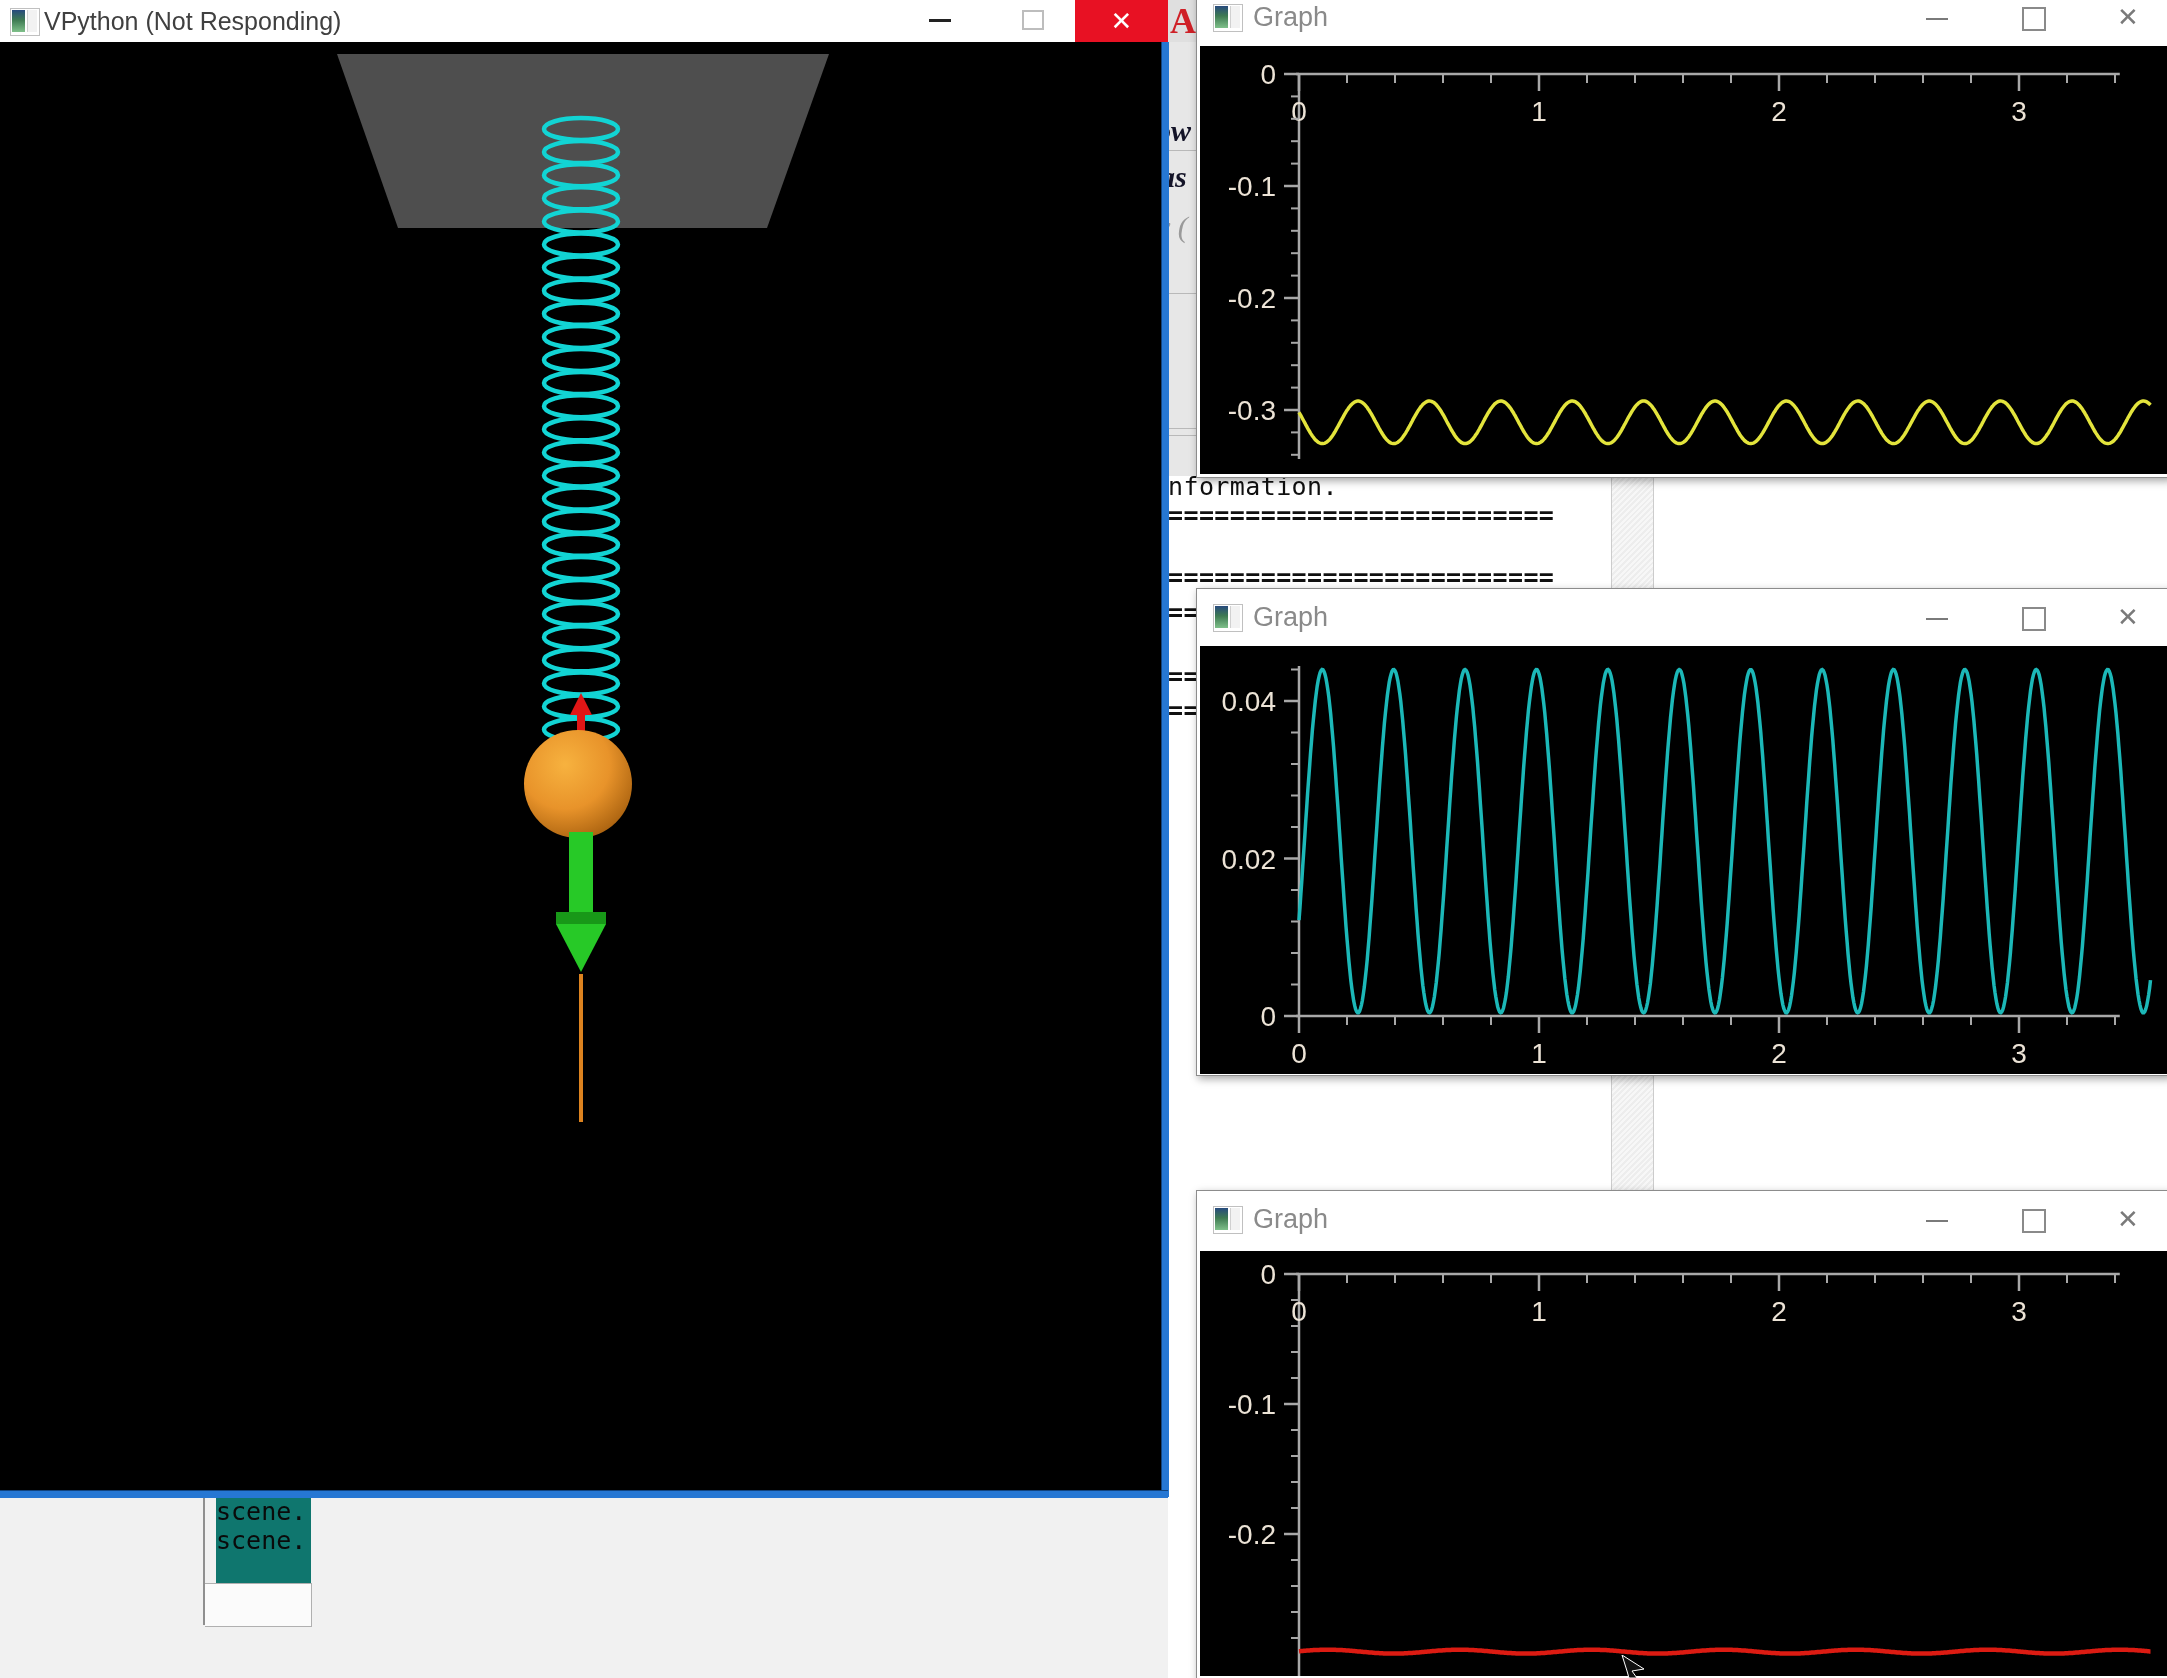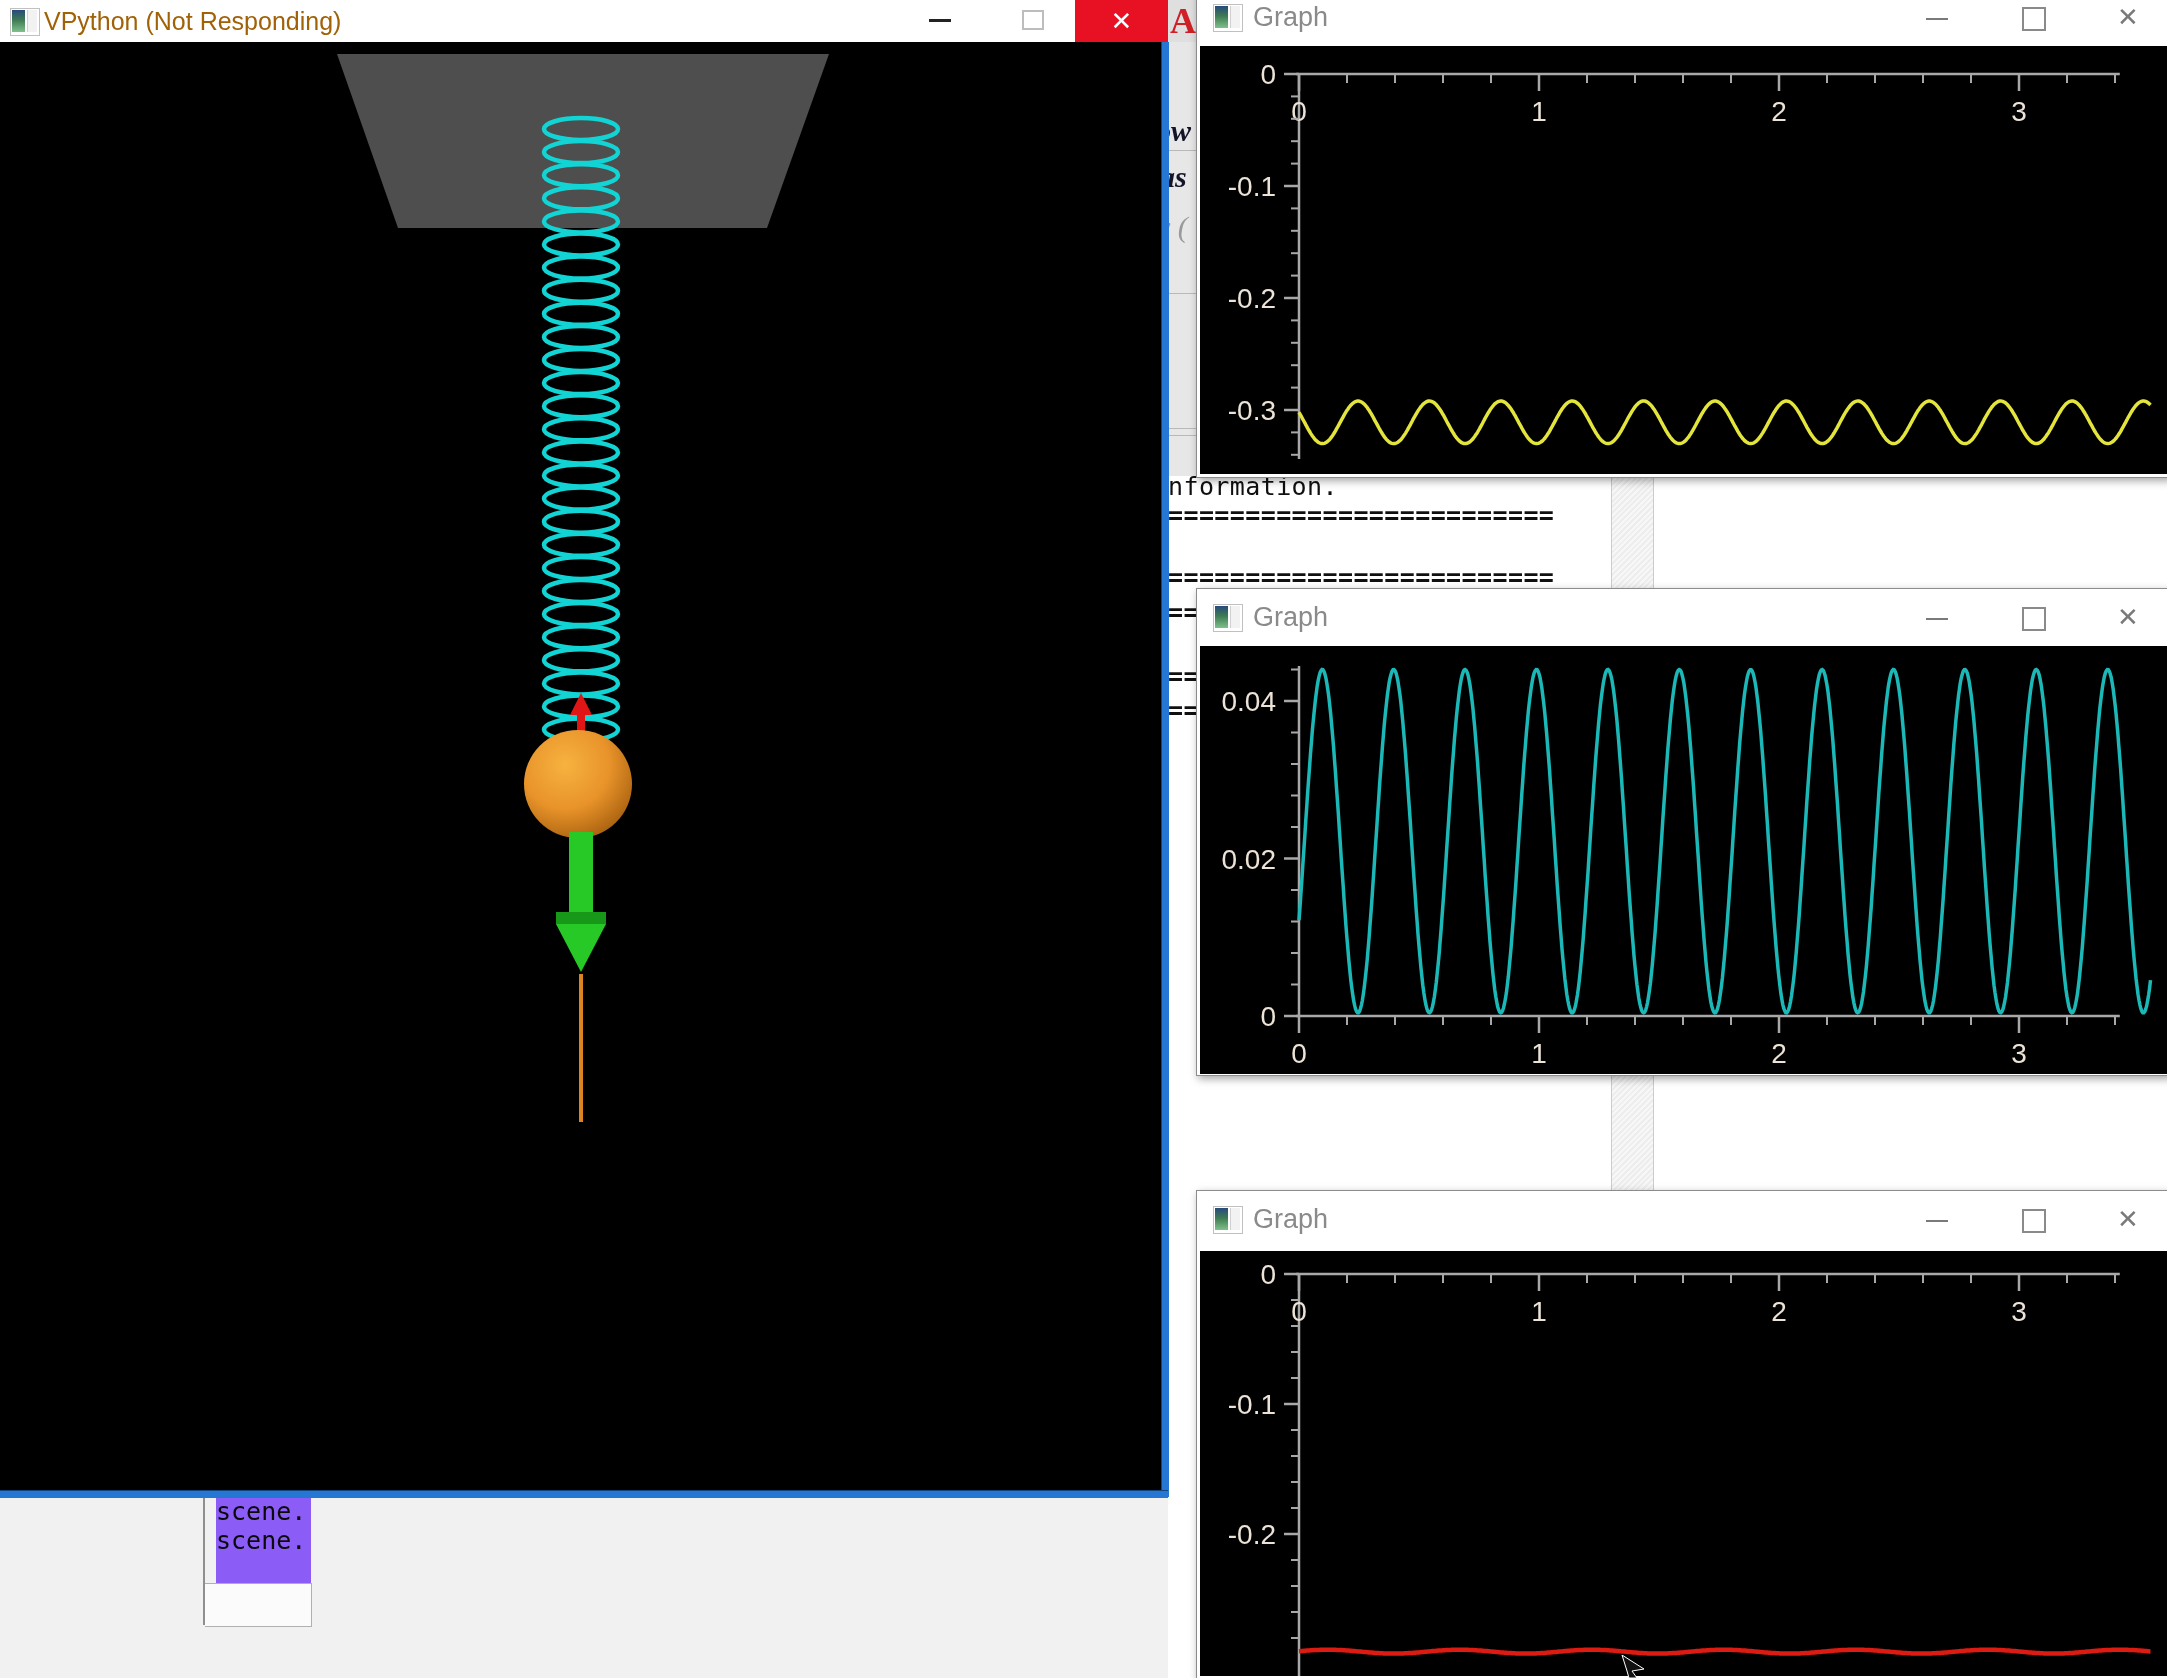--- a/index.html
+++ b/index.html
@@ -20,21 +20,21 @@
   .frag-mono{font-family:"DejaVu Sans Mono",monospace;font-size:25px;margin-left:43px;}
   .console-mono{font-family:"DejaVu Sans Mono",monospace;font-size:25px;color:#101010;
                 white-space:pre;font-weight:bold;letter-spacing:0.4px;}
   #scrollbar-strip{left:1611px;top:42px;width:41px;height:1636px;
       background:repeating-linear-gradient(135deg,#ededed 0 2px,#f7f7f7 2px 4px);
       border-left:1px solid #cccccc;border-right:1px solid #cccccc;}
 
   
   #editor-area{left:0;top:1497px;width:1168px;height:181px;background:#f1f1f1;}
   #editor-vline{left:203px;top:1497px;width:2px;height:128px;background:#8f8f8f;}
-  #editor-selection{left:216px;top:1495px;width:95px;height:87px;background:#8b5cf6;
+  #editor-selection{left:216px;top:1495px;width:95px;height:87px;background:#0f766e;
       font-family:"DejaVu Sans Mono",monospace;font-size:25px;line-height:29px;color:#0a0a0a;padding-top:2px;}
   #editor-box{left:205px;top:1583px;width:106px;height:42px;background:#fbfbfb;
       border:1px solid #b0b0b0;border-left:none;}
 
   
   .gwin{left:1196px;width:975px;background:#ffffff;border:1px solid #8c8c8c;
         box-shadow:2px 3px 8px rgba(0,0,0,0.35);z-index:5;box-sizing:border-box;}
   .gtitle{position:relative;height:57px;background:#ffffff;}
   .gtitle .gtxt{position:absolute;left:56px;top:0;line-height:57px;font-size:27px;color:#8a8a8a;}
   .gicon{position:absolute;left:16px;top:15px;width:28px;height:26px;border:1px solid #c0c0c0;background:#fff;}
@@ -45,21 +45,21 @@
   .gctl{position:absolute;top:0;width:40px;height:57px;text-align:center;line-height:57px;
         color:#7a7a7a;font-size:26px;}
   .gctl.min{left:720px;} .gctl.max{left:817px;} .gctl.cls{left:911px;}
   .gmax-box{display:inline-block;width:20px;height:20px;border:2px solid #8a8a8a;vertical-align:middle;}
   .gmin-dash{display:inline-block;width:22px;height:0;border-top:2px solid #7a7a7a;vertical-align:middle;}
   .gplot{position:relative;background:#000;margin:0 3px 3px 3px;}
 
   
   #vpython-window{left:0;top:0;width:1168px;height:1497px;z-index:10;background:#000;}
   #vp-titlebar{left:0;top:0;width:1168px;height:42px;background:#ffffff;}
-  #vp-title{left:44px;top:0;height:42px;line-height:42px;font-size:25px;color:#a16207;}
+  #vp-title{left:44px;top:0;height:42px;line-height:42px;font-size:25px;color:#404040;}
   #vp-icon{left:10px;top:8px;width:28px;height:26px;border:1px solid #c0c0c0;background:#fff;}
   #vp-icon .half-l{position:absolute;left:1px;top:1px;width:13px;height:22px;
       background:linear-gradient(180deg,#274a7e 0%,#3e7a52 45%,#7fc08a 100%);}
   #vp-icon .half-r{position:absolute;left:16px;top:1px;width:9px;height:22px;background:#f2f2f2;border-left:1px solid #d0d0d0;}
   #vp-min{left:912px;top:0;width:56px;height:42px;text-align:center;}
   #vp-min span{display:inline-block;width:22px;border-top:3px solid #222;margin-top:19px;}
   #vp-max{left:1005px;top:0;width:56px;height:42px;}
   #vp-max span{display:block;width:18px;height:16px;border:2px solid #bdbdbd;margin:10px auto 0 auto;}
   #vp-close{left:1075px;top:0;width:93px;height:42px;background:#e81123;color:#fff;
             text-align:center;line-height:42px;font-size:26px;}

